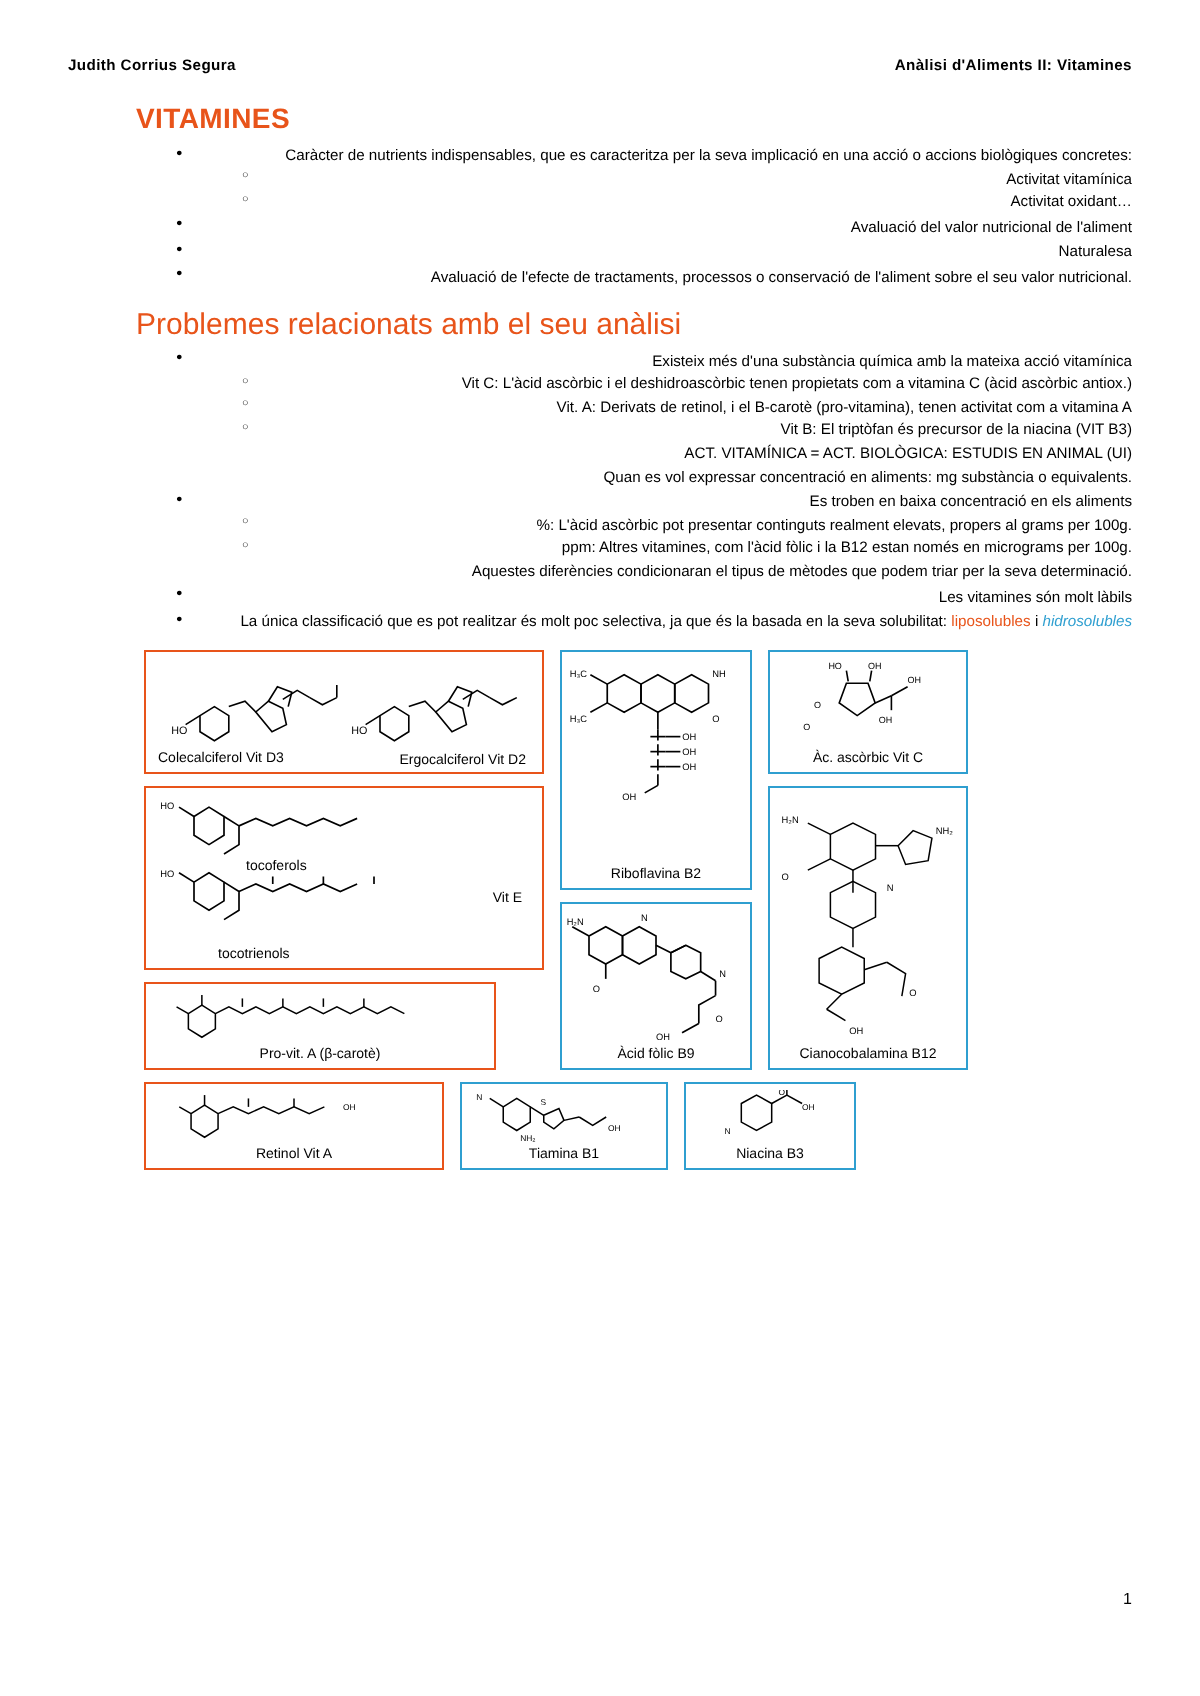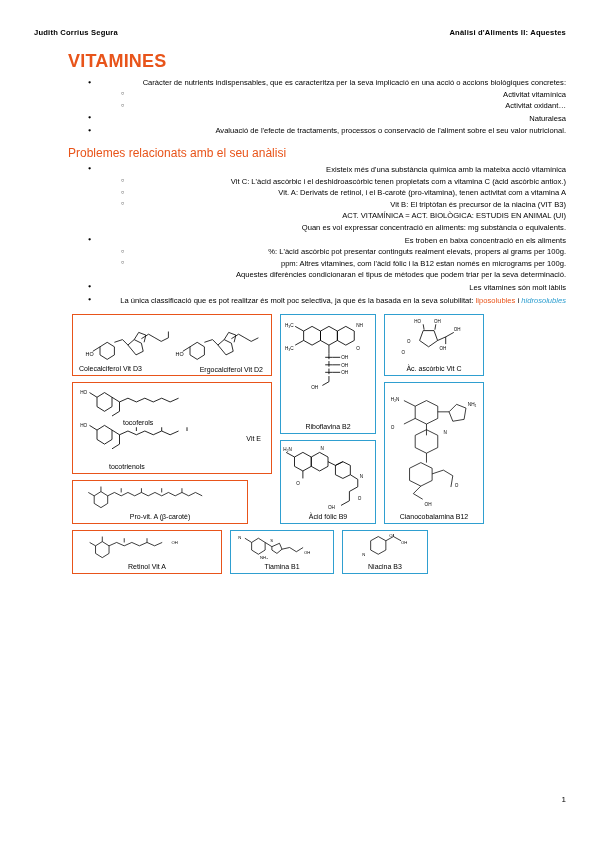--- a/index.html
+++ b/index.html
@@ -24,28 +24,28 @@
     justify-content: space-between;
     font-size: 7.6px;
     font-weight: bold;
     color: #000;
     margin-bottom: 14px;
     letter-spacing: 0.2px;
     gap: 20px;
   }
   .title-main {
     color: #e8541a;
-    font-size: 18px;
+    font-size: 14px;
     font-weight: bold;
     margin: 4px 0 5px 34px;
     letter-spacing: 0.2px;
   }
   .section-head {
     color: #e8541a;
-    font-size: 12px;
+    font-size: 15px;
     font-weight: normal;
     margin: 9px 0 4px 34px;
   }
   ul.lvl1 {
     margin: 0 0 0 54px;
     padding: 0;
     list-style: none;
   }
   ul.lvl1 > li {
     position: relative;
@@ -127,33 +127,34 @@
   }
   .chem svg { display: block; width: 100%; height: 100%; }
 </style>
 </head>
 <body>
 
 <div class="page">
 
   <div class="header">
     <span>Judith Corrius Segura</span>
-    <span>Anàlisi d'Aliments II: Aquestes</span>
+    <span>Anàlisi d'Aliments II: Vitamines</span>
   </div>
 
   <div class="title-main">VITAMINES</div>
 
   <ul class="lvl1">
     <li>
       <span>Caràcter de nutrients indispensables, que es caracteritza per la seva implicació en una acció o accions biològiques concretes:</span>
       <ul class="lvl2">
         <li>Activitat vitamínica</li>
         <li>Activitat oxidant…</li>
       </ul>
     </li>
+    <li>Avaluació del valor nutricional de l'aliment</li>
     <li>Naturalesa</li>
     <li>Avaluació de l'efecte de tractaments, processos o conservació de l'aliment sobre el seu valor nutricional.</li>
   </ul>
 
   <div class="section-head">Problemes relacionats amb el seu anàlisi</div>
 
   <ul class="lvl1">
     <li>
       <span>Existeix més d'una substància química amb la mateixa acció vitamínica</span>
       <ul class="lvl2">

